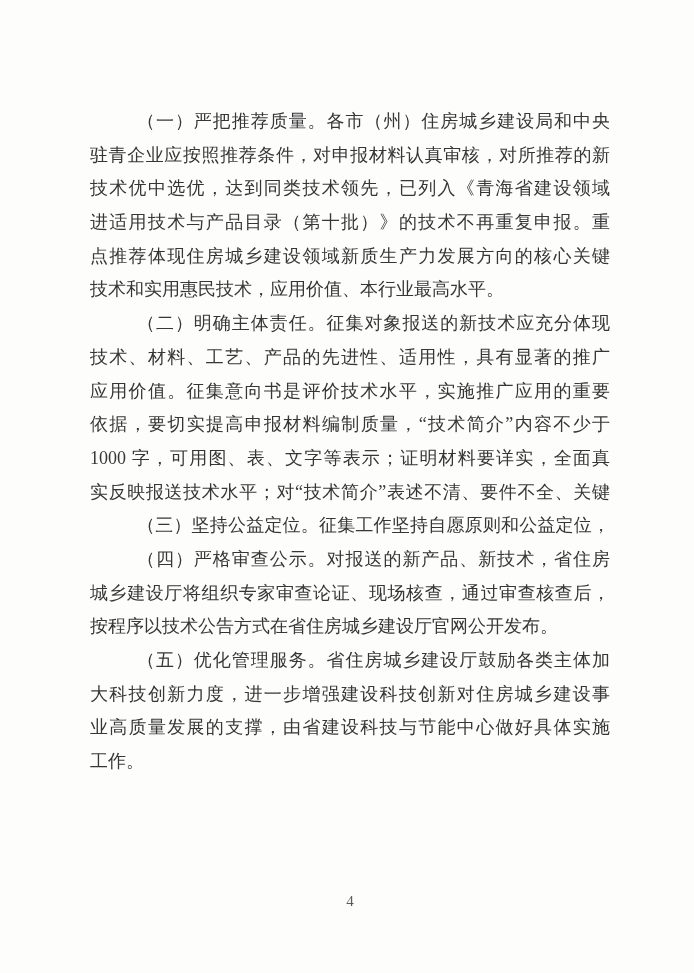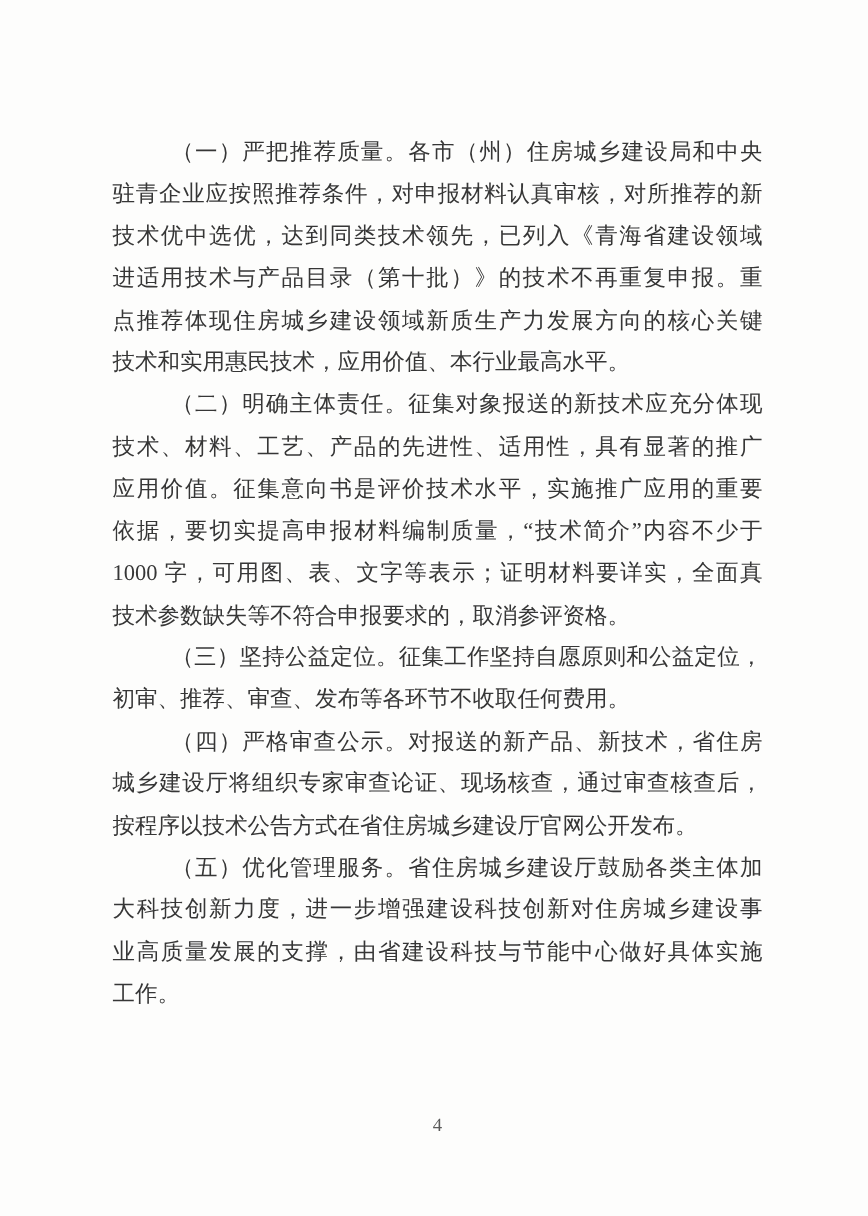--- a/index.html
+++ b/index.html
@@ -43,23 +43,22 @@
       <div class="line">驻青企业应按照推荐条件，对申报材料认真审核，对所推荐的新</div>
       <div class="line">技术优中选优，达到同类技术领先，已列入《青海省建设领域</div>
       <div class="line">进适用技术与产品目录（第十批）》的技术不再重复申报。重</div>
       <div class="line">点推荐体现住房城乡建设领域新质生产力发展方向的核心关键</div>
       <div class="line short">技术和实用惠民技术，应用价值、本行业最高水平。</div>
       <div class="line indent">（二）明确主体责任。征集对象报送的新技术应充分体现</div>
       <div class="line">技术、材料、工艺、产品的先进性、适用性，具有显著的推广</div>
       <div class="line">应用价值。征集意向书是评价技术水平，实施推广应用的重要</div>
       <div class="line">依据，要切实提高申报材料编制质量，“技术简介”内容不少于</div>
       <div class="line">1000 字，可用图、表、文字等表示；证明材料要详实，全面真</div>
-      <div class="line short">技术参数缺失等不符合申报要求的，取消参评资格。</div>
+      <div class="line">实反映报送技术水平；对“技术简介”表述不清、要件不全、关键</div>
       <div class="line indent">（三）坚持公益定位。征集工作坚持自愿原则和公益定位，</div>
-      <div class="line short">初审、推荐、审查、发布等各环节不收取任何费用。</div>
       <div class="line indent">（四）严格审查公示。对报送的新产品、新技术，省住房</div>
       <div class="line">城乡建设厅将组织专家审查论证、现场核查，通过审查核查后，</div>
       <div class="line short">按程序以技术公告方式在省住房城乡建设厅官网公开发布。</div>
       <div class="line indent">（五）优化管理服务。省住房城乡建设厅鼓励各类主体加</div>
       <div class="line">大科技创新力度，进一步增强建设科技创新对住房城乡建设事</div>
       <div class="line">业高质量发展的支撑，由省建设科技与节能中心做好具体实施</div>
       <div class="line short">工作。</div>
     </div>
   <div class="page-number">4</div>
 </div>

